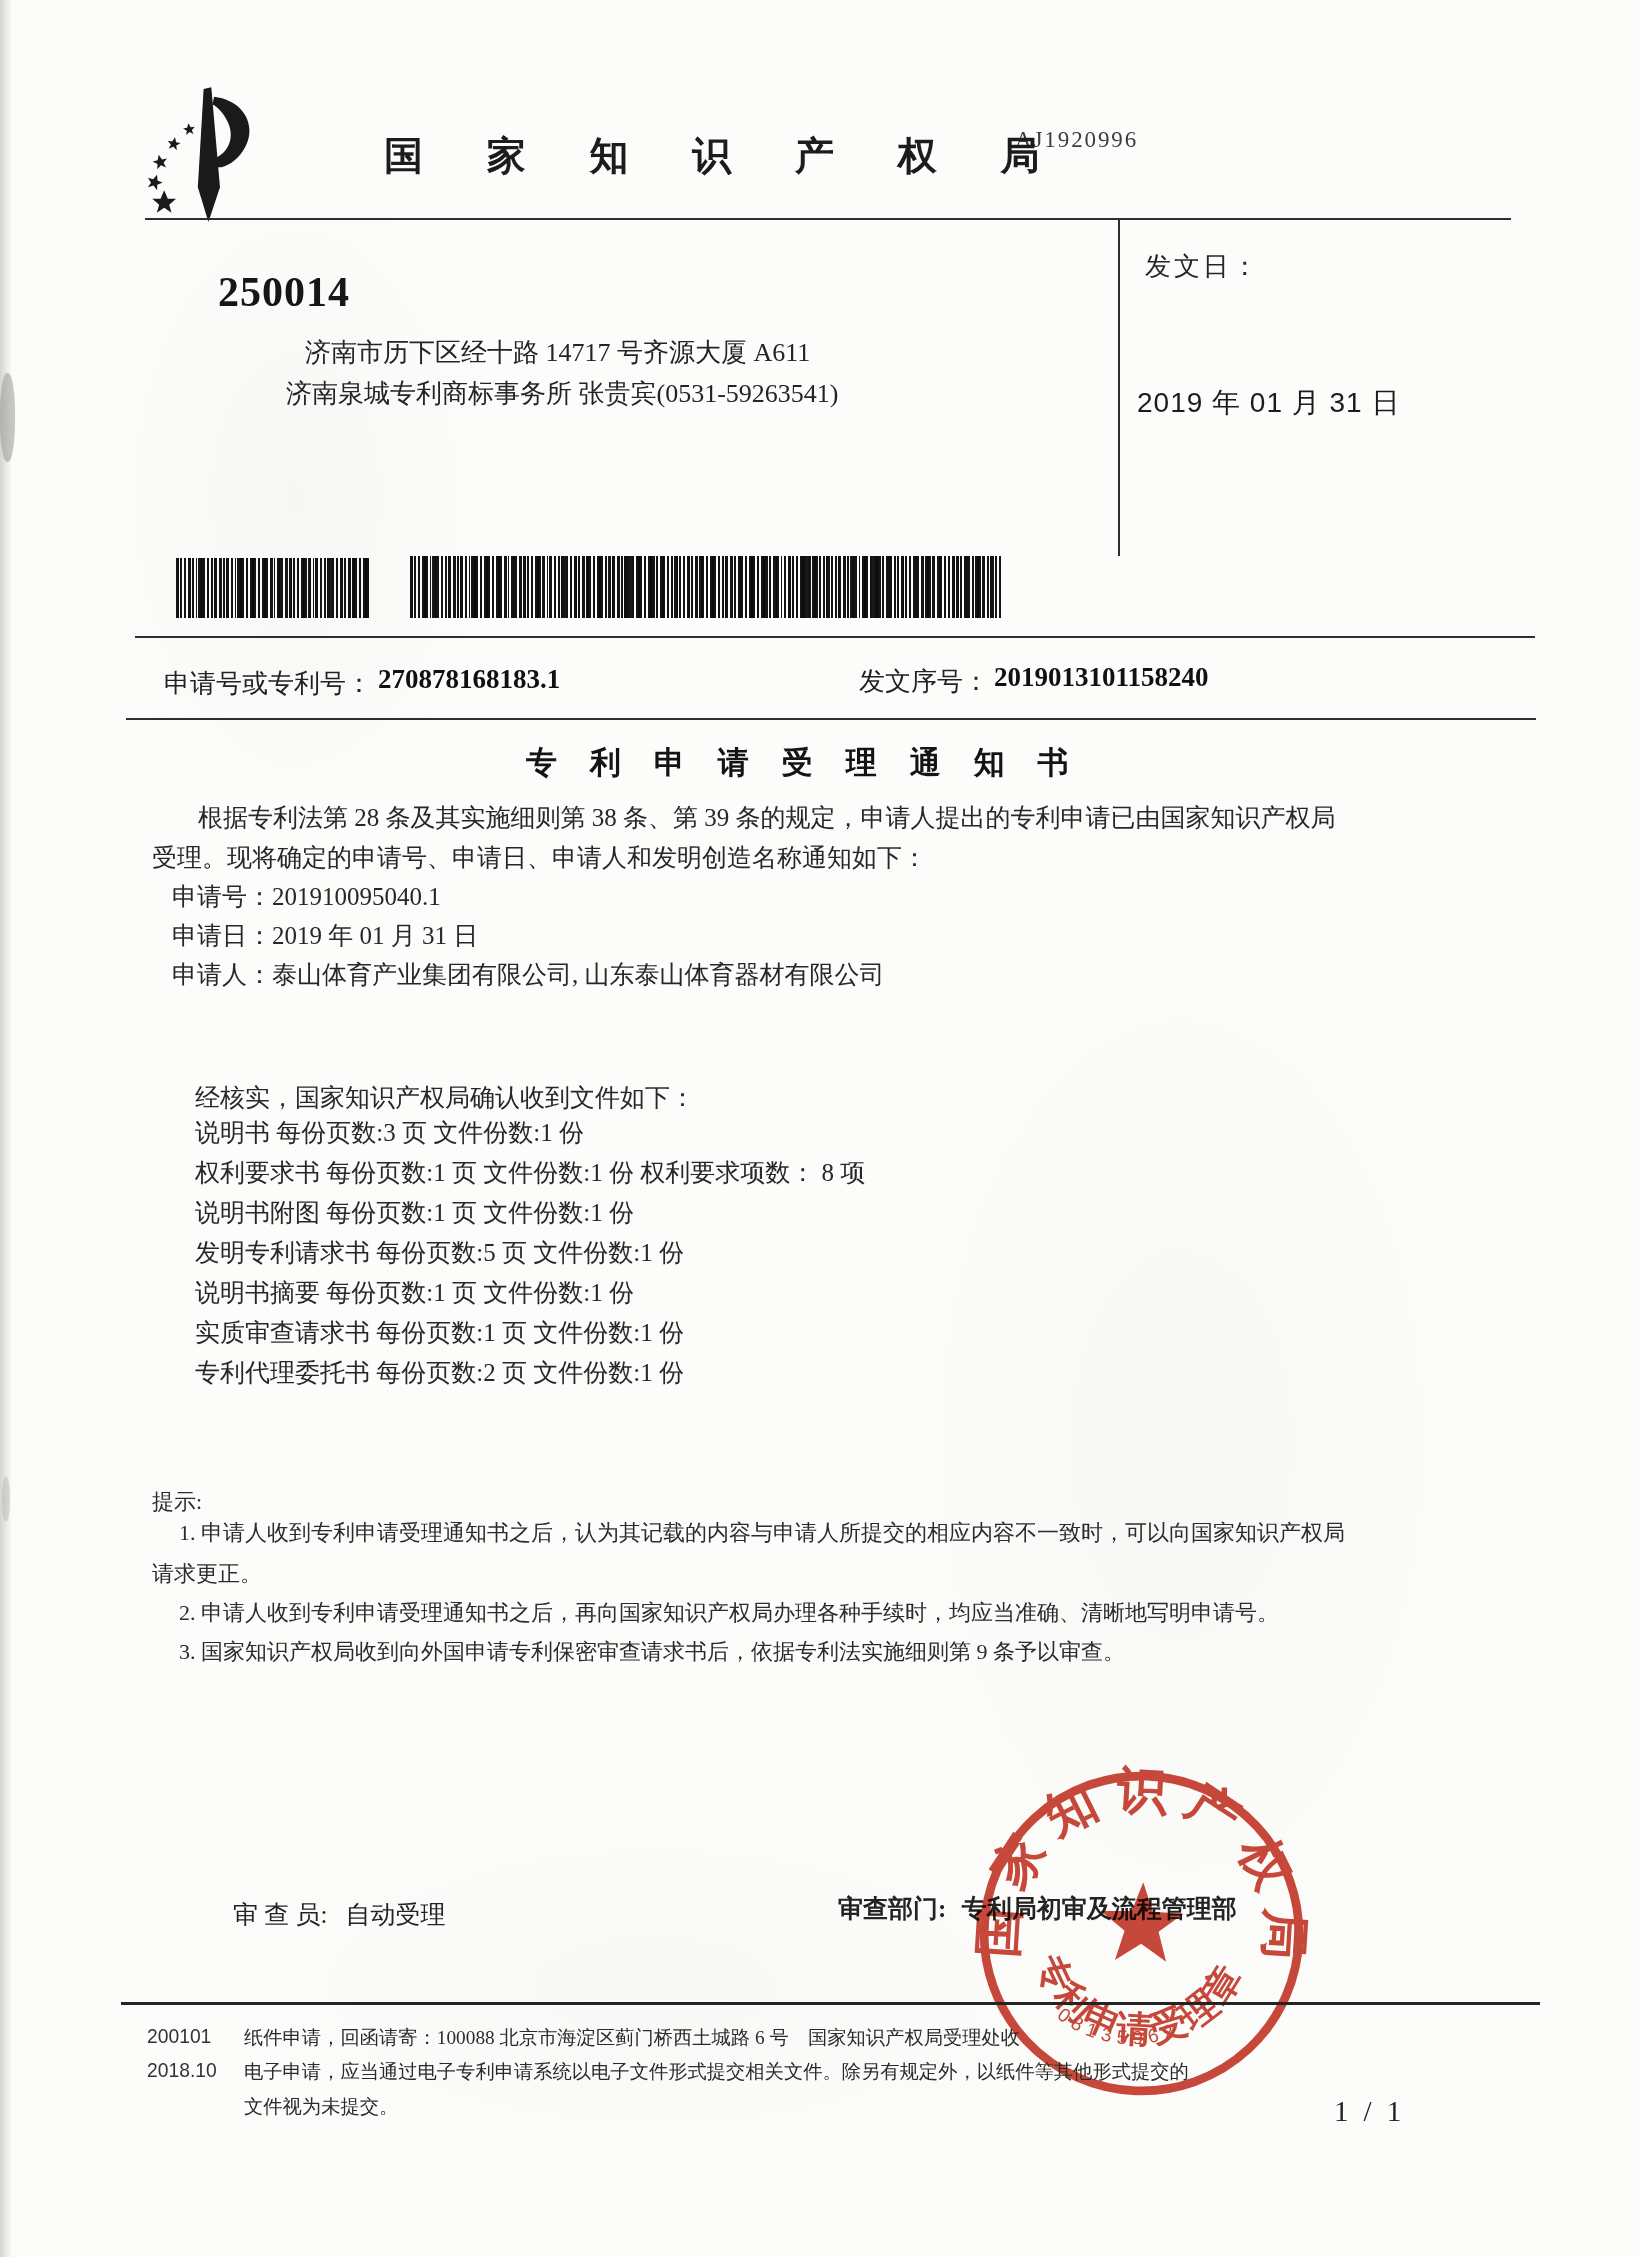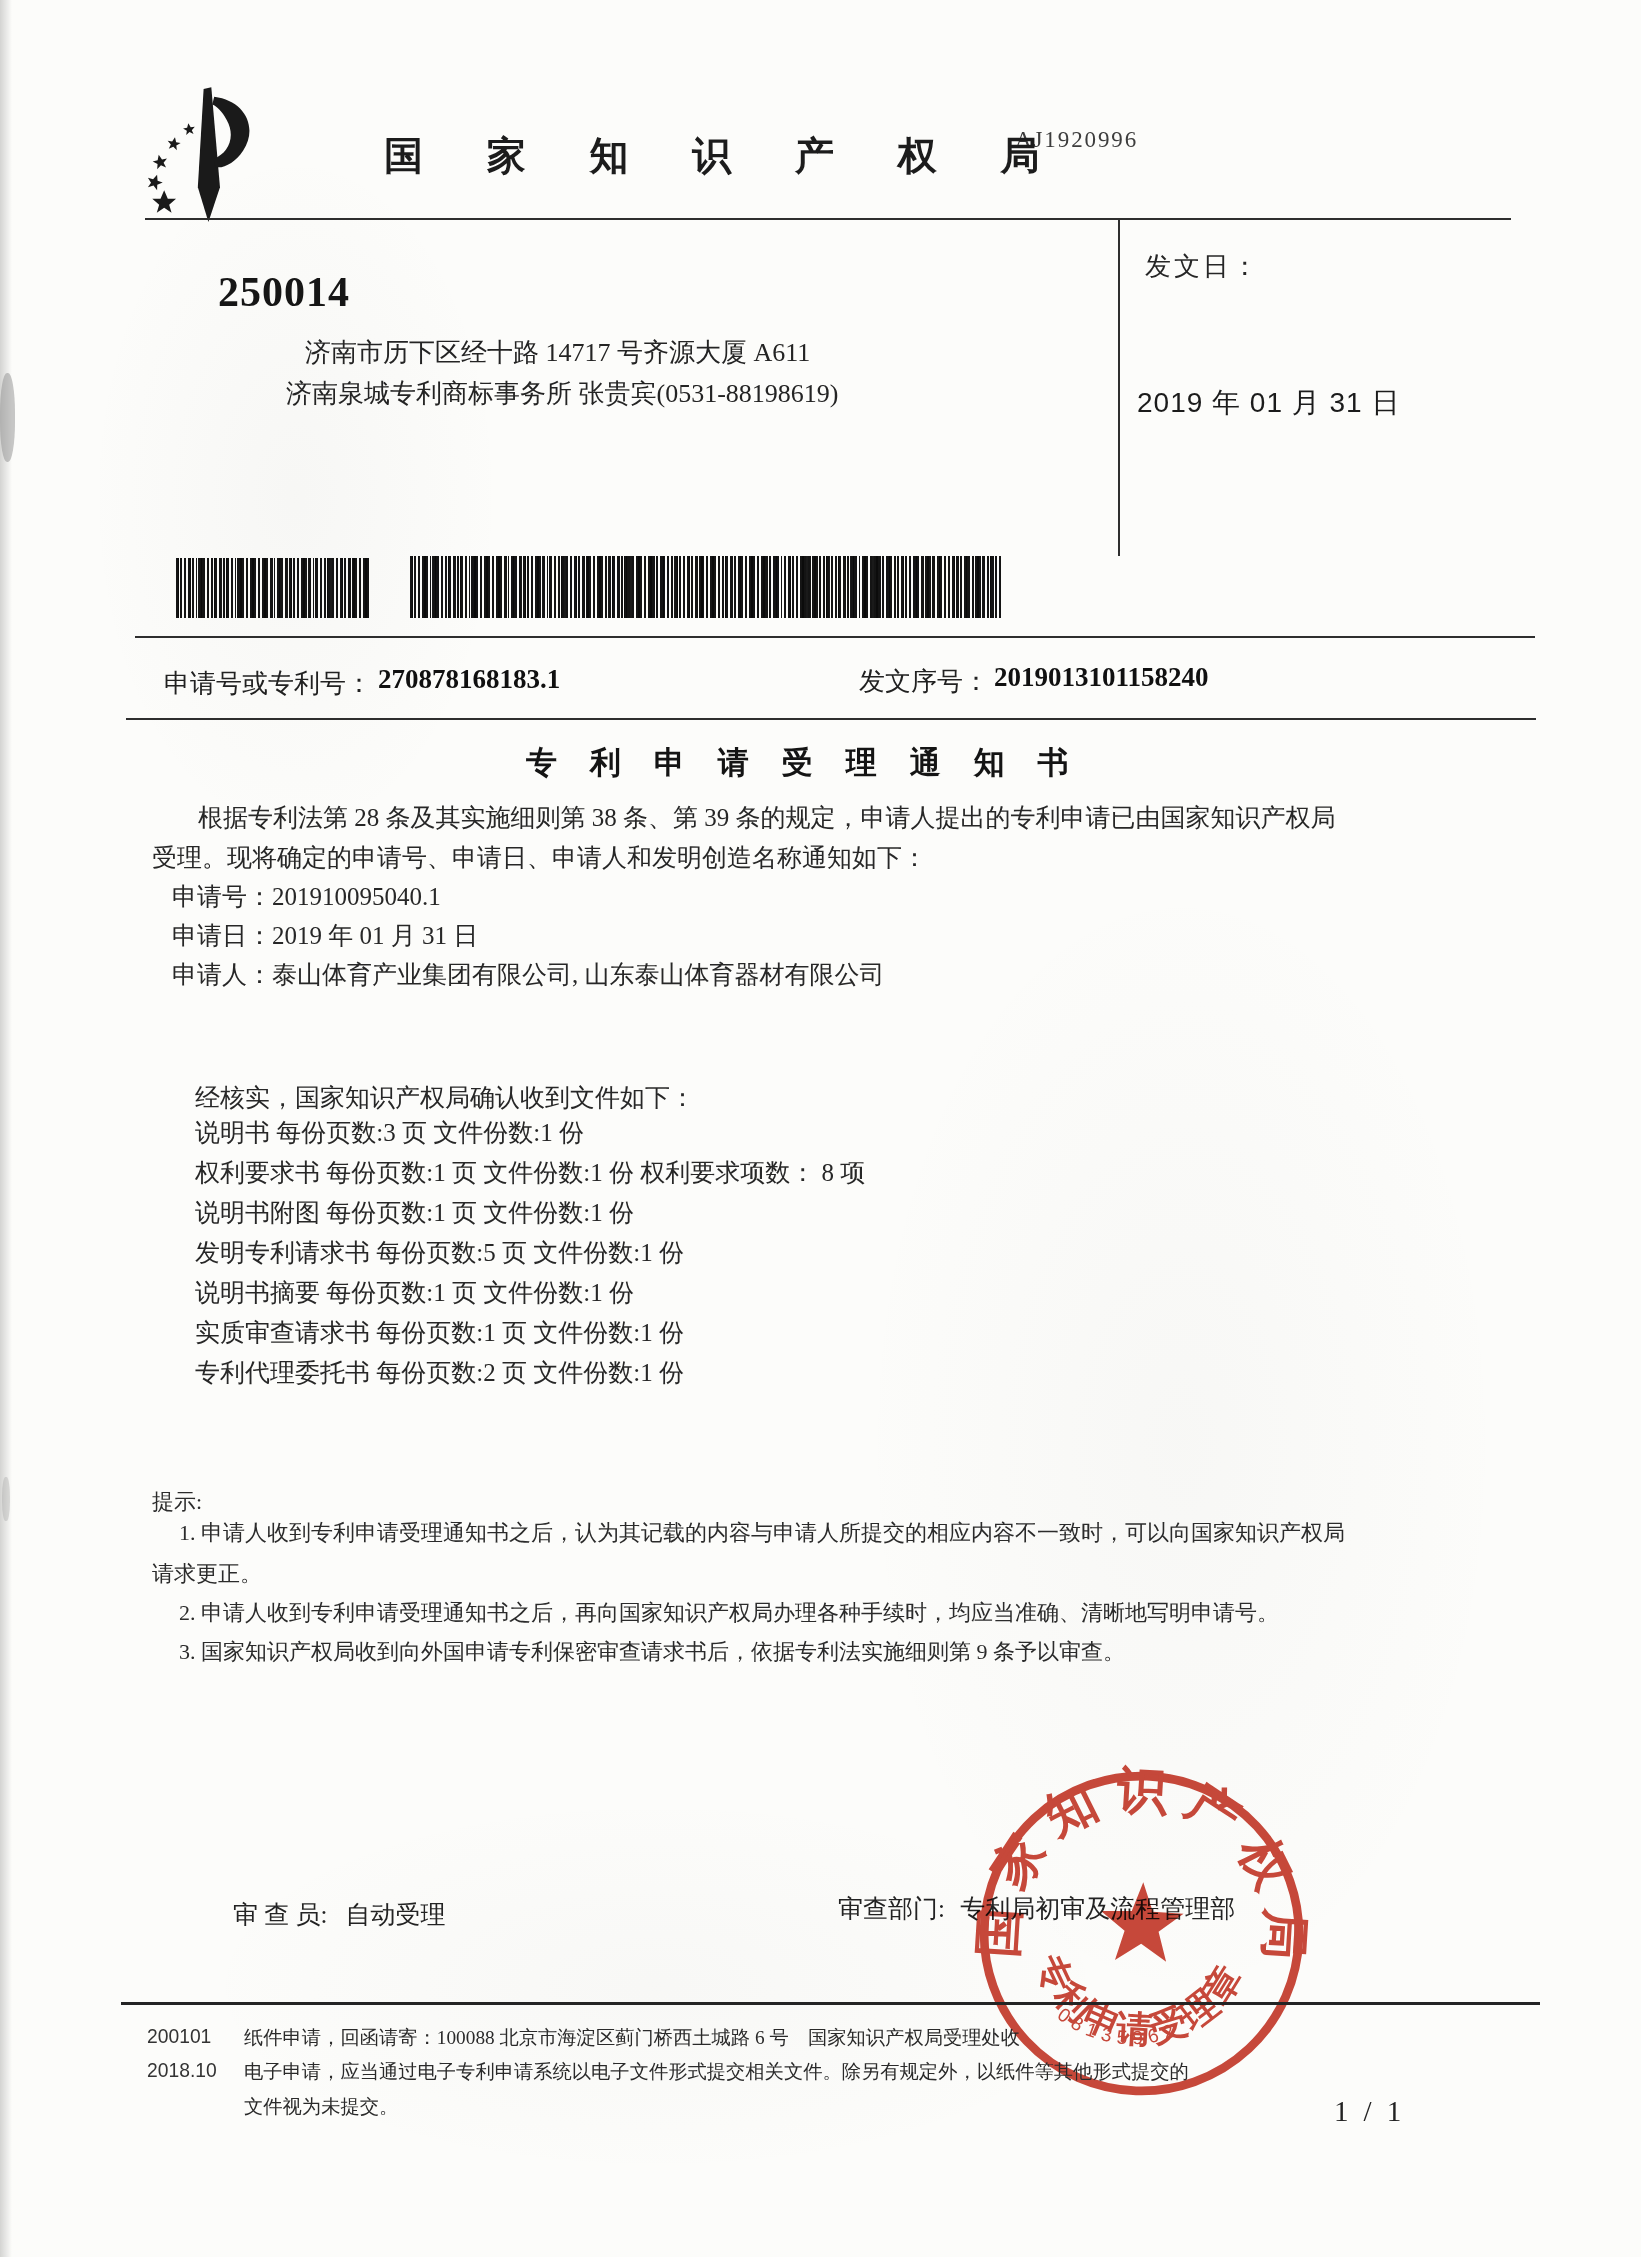--- a/index.html
+++ b/index.html
@@ -79,21 +79,21 @@
       </g>
     </g>
   </svg>
 
   <div class="abs agency-title">国 家 知 识 产 权 局</div>
 
   <div class="rule" style="left:145px; top:218px; width:1366px; height:1.9px;"></div>
 
   <div class="abs postal">250014</div>
   <div class="abs addr addr1">济南市历下区经十路 14717 号齐源大厦 A611</div>
-  <div class="abs addr addr2">济南泉城专利商标事务所 张贵宾(0531-88198619)</div>
+  <div class="abs addr addr2">济南泉城专利商标事务所 张贵宾(0531-59263541)</div>
 
   <div class="rule" style="left:1118px; top:220px; width:1.9px; height:336px;"></div>
   <div class="abs date-label">发文日：</div>
   <div class="abs date-value">2019 年 01 月 31 日</div>
 
   <div class="barcode" style="left:176px; width:195px;"></div>
   <div class="barcode" style="left:410px; width:591px; top:556px; height:62px;"></div>
 
   <div class="rule" style="left:135px; top:636px; width:1400px; height:1.9px;"></div>
 
@@ -131,21 +131,21 @@
   <div class="abs hint" style="left:152px; top:1487px;">提示:</div>
   <div class="abs hint" style="left:179px; top:1518px;">1. 申请人收到专利申请受理通知书之后，认为其记载的内容与申请人所提交的相应内容不一致时，可以向国家知识产权局</div>
   <div class="abs hint" style="left:152px; top:1559px;">请求更正。</div>
   <div class="abs hint" style="left:179px; top:1598px;">2. 申请人收到专利申请受理通知书之后，再向国家知识产权局办理各种手续时，均应当准确、清晰地写明申请号。</div>
   <div class="abs hint" style="left:179px; top:1637px;">3. 国家知识产权局收到向外国申请专利保密审查请求书后，依据专利法实施细则第 9 条予以审查。</div>
 
   <div class="abs sig" style="left:233px; top:1898px; gap:18px;">
     <span class="lbl">审 查 员:</span>
     <span class="val">自动受理</span>
   </div>
-  <div class="abs sig" style="left:838px; top:1892px; gap:15.4px;">
+  <div class="abs sig" style="left:838px; top:1892px; gap:15.4px;font-weight:bold;">
     <span class="lbl">审查部门:</span>
     <span class="val">专利局初审及流程管理部</span>
   </div>
 
   <svg class="stamp" width="367" height="367" viewBox="0 0 380 380">
     <defs>
       <path id="arc-top" d="M 65.7 228 A 130 130 0 1 1 314.3 228" fill="none"></path>
       <path id="arc-banner" d="M 81.8 219 A 112 112 0 0 0 298.2 219" fill="none"></path>
       <path id="arc-code" d="M 100 276 A 125 125 0 0 0 260 276" fill="none"></path>
     </defs>

